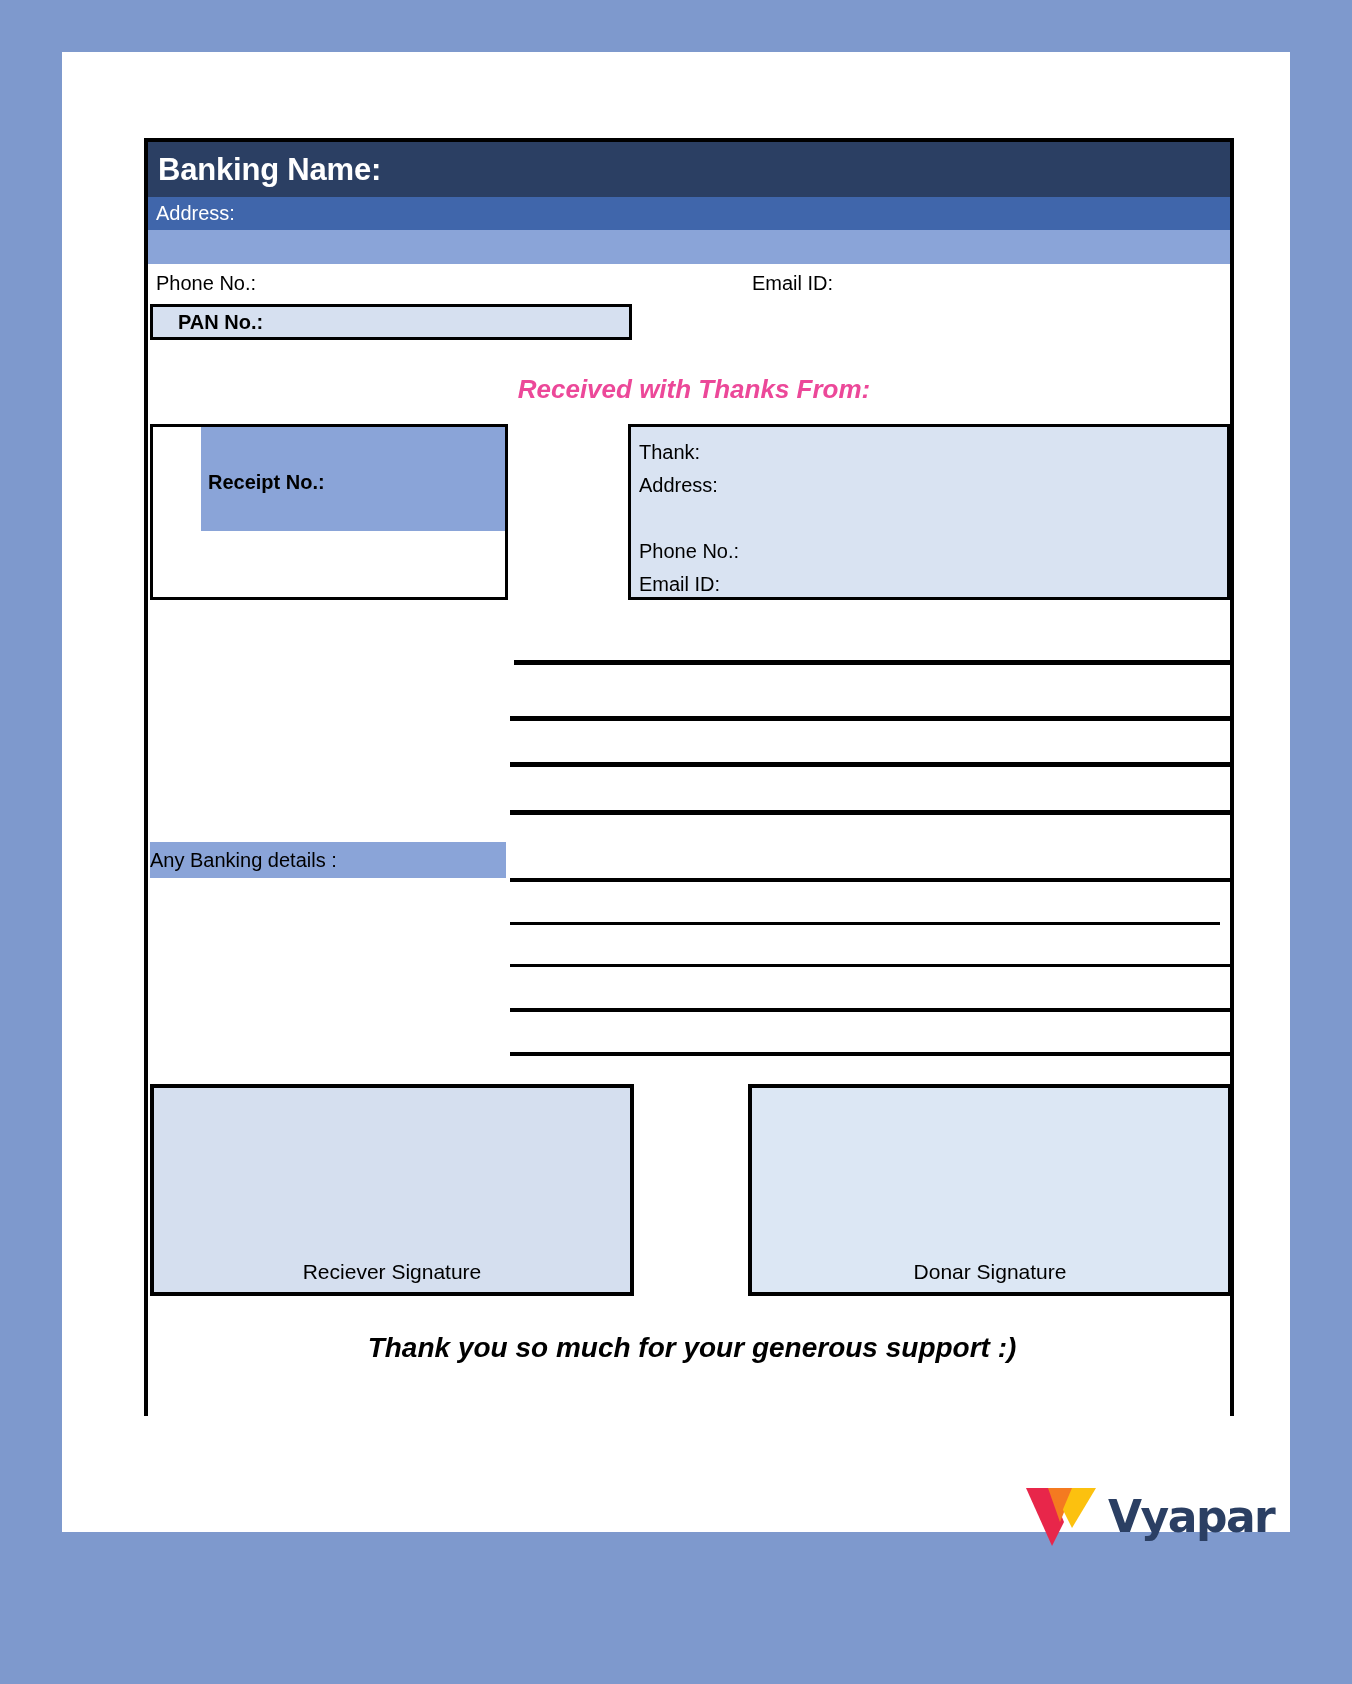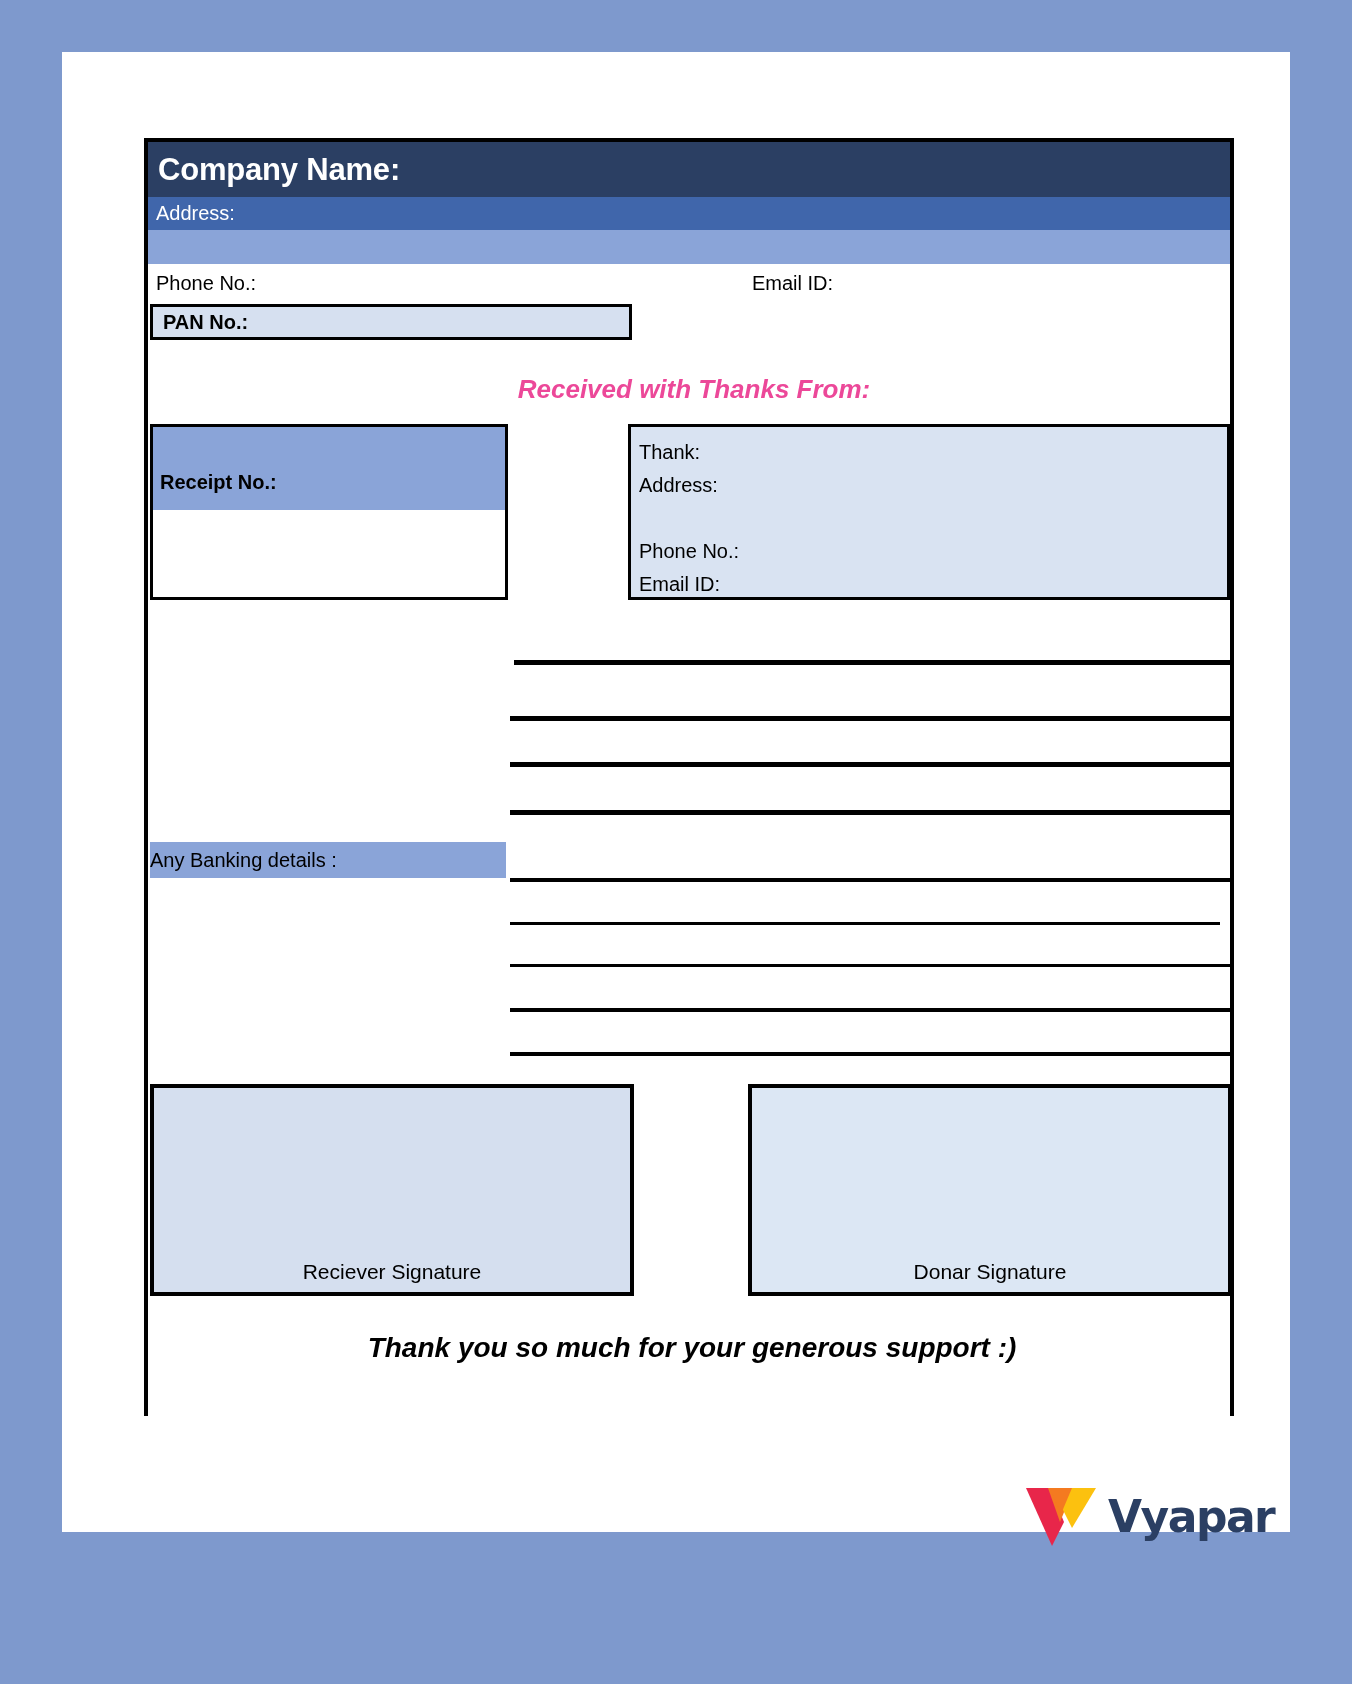--- a/index.html
+++ b/index.html
@@ -86,21 +86,21 @@
   .pan-wrap { position: relative; height: 36px; }
   .pan-box {
     position: absolute;
     left: 2px; top: 0;
     width: 482px;
     height: 36px;
     background: #d6e0f0;
     border: 3px solid #000;
     display: flex;
     align-items: center;
-    padding-left: 10px;
+    padding-left: 25px;
   }
   .pan-text { font-size: 20px; font-weight: bold; color: #000; }
 
   
   .thanks-zone {
     position: relative;
     height: 84px;
     background: #ffffff;
   }
   .thanks-title {
@@ -129,23 +129,24 @@
     height: 83px;
     background: #dfe9f5;
     position: relative;
   }
   .dr-date-lbl {
     position: absolute;
     left: 7px; top: 35px;
     font-size: 20px; font-weight: bold; color: #000;
   }
   .dr-receipt {
-    height: 83px;
+    height: 104px;
     background: #8aa4d8;
     position: relative;
+    margin-left: 48px;
   }
   .dr-receipt-lbl {
     position: absolute;
     left: 7px; top: 44px;
     font-size: 20px; font-weight: bold; color: #000;
   }
 
   .donor-box {
     position: absolute;
     left: 480px; top: 0;
@@ -274,21 +275,21 @@
   }
 </style>
 </head>
 <body>
 
 <div class="page-sheet">
 
   <div class="receipt-frame">
 
     <div class="hdr-company">
-      <span class="hdr-company-text">Company Name:</span>
+      <span class="hdr-company-text">Banking Name:</span>
     </div>
 
     <div class="hdr-address">
       <span class="hdr-address-text">Address:</span>
     </div>
 
     <div class="hdr-addr-blank"></div>
 
     <div class="contact-row">
       <span class="lbl-phone">Phone No.:</span>

